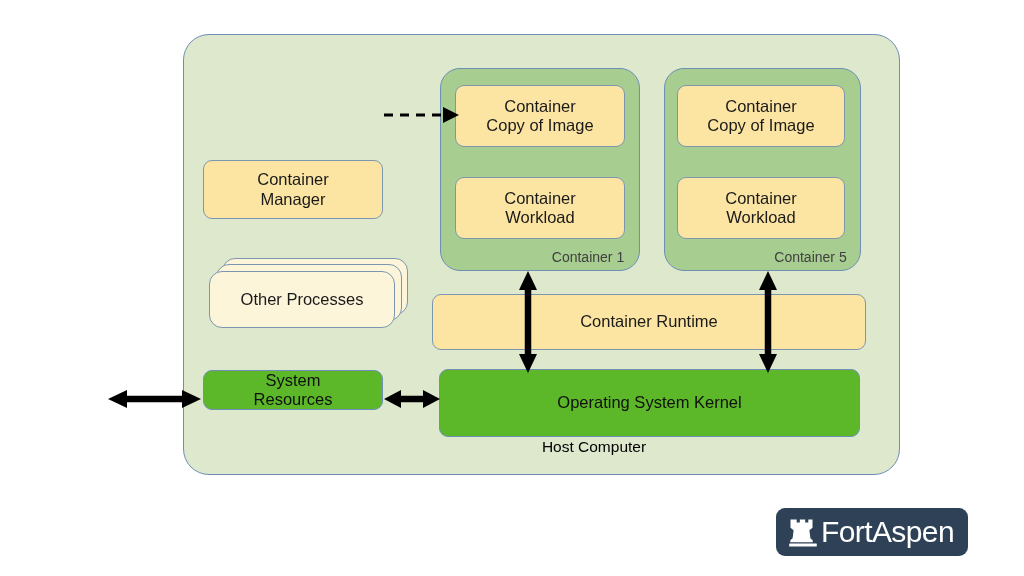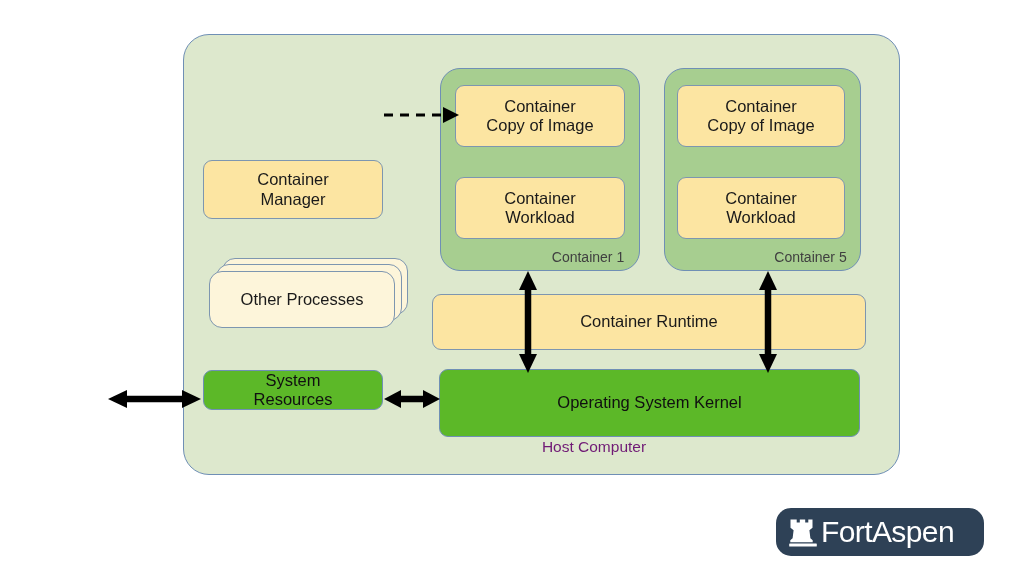--- a/index.html
+++ b/index.html
@@ -46,21 +46,21 @@
     border-radius: 26px;
   }
 
   .host-label {
     position: absolute;
     left: 439px;
     top: 438px;
     width: 310px;
     text-align: center;
     font-size: 15.5px;
-    color: #701a75;
+    color: #000000;
   }
 
   
   .container-panel {
     background: #a7ce90;
     border: 1.3px solid #6f8fb5;
     border-radius: 20px;
   }
   #container-1-panel { left: 440px; top: 68px; width: 200px; height: 203px; }
   #container-2-panel { left: 664px; top: 68px; width: 197px; height: 203px; }
@@ -129,24 +129,24 @@
     width: 1024px;
     height: 576px;
     pointer-events: none;
   }
 
   
   .logo {
     position: absolute;
     left: 776px;
     top: 508px;
-    width: 208px;
+    width: 192px;
     height: 48px;
     background: #2e4156;
-    border-radius: 15px;
+    border-radius: 9px;
     display: flex;
     align-items: center;
     padding-left: 12px;
     box-sizing: border-box;
   }
   .logo-text {
     color: #ffffff;
     font-size: 30px;
     letter-spacing: -0.6px;
     margin-left: 3px;

